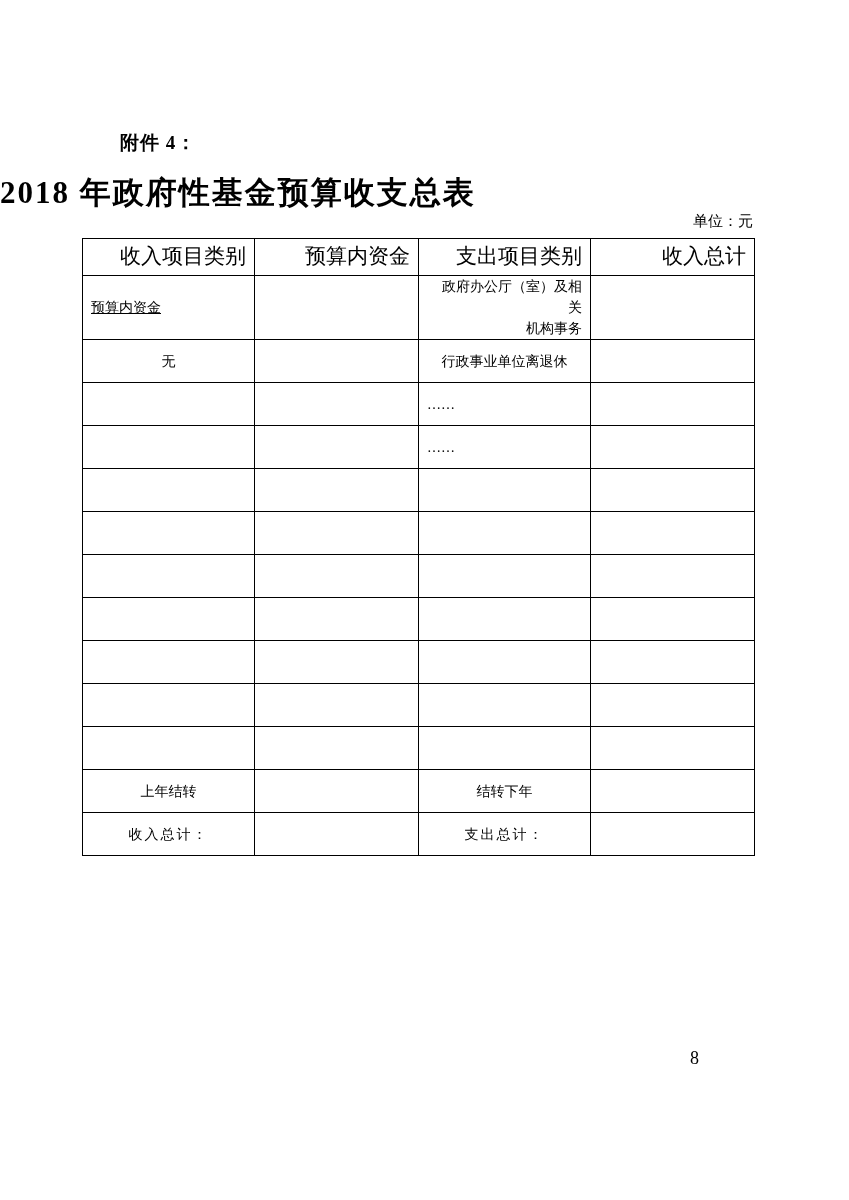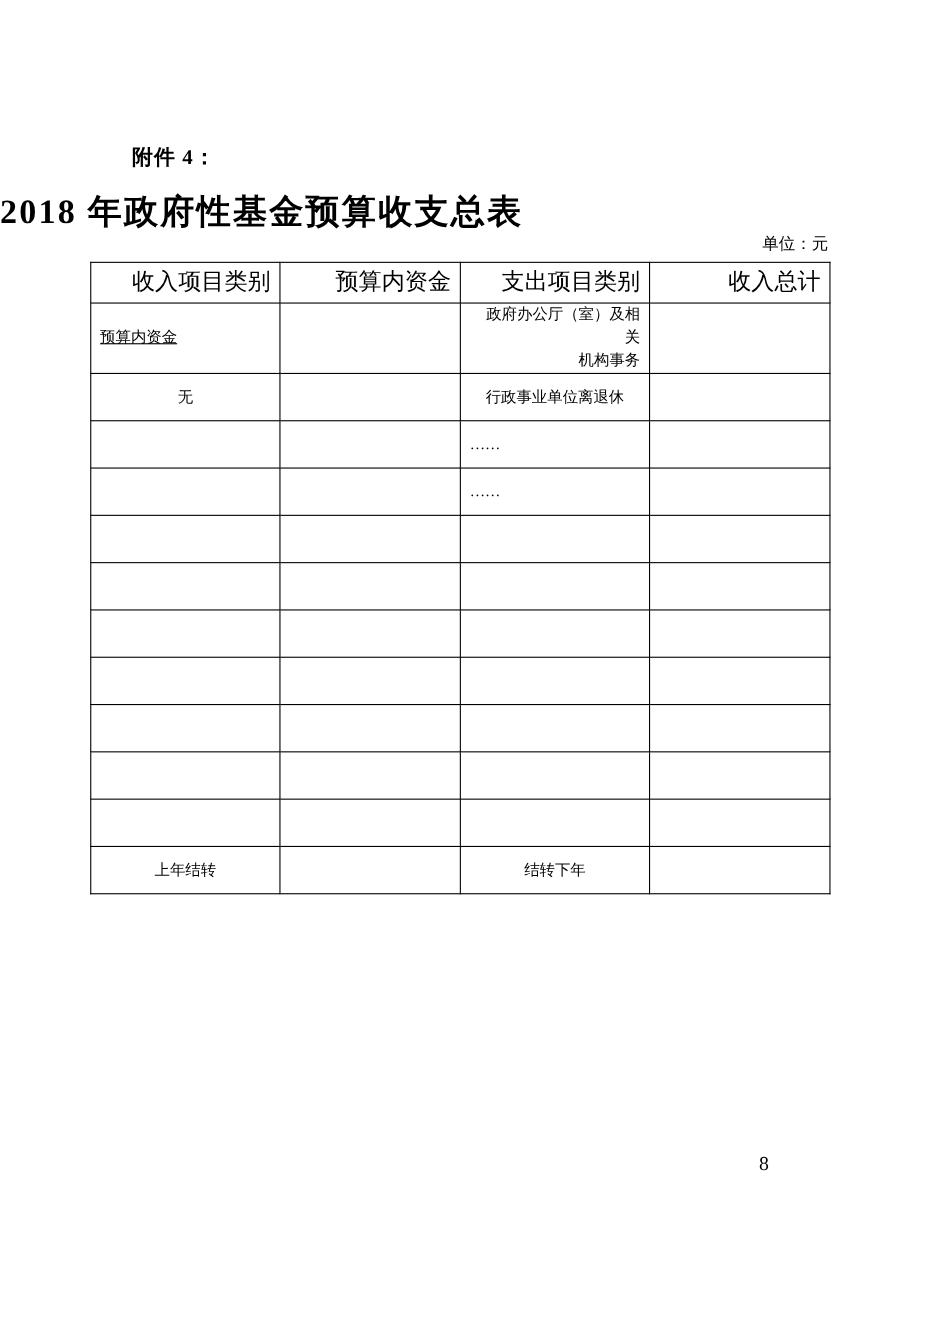--- a/index.html
+++ b/index.html
@@ -204,18 +204,24 @@
       </tr>
 
 
       <tr class="body-row">
         <td class="center">上年结转</td>
         <td class="center"></td>
         <td class="center">结转下年</td>
         <td class="center"></td>
       </tr>
 
+      <tr class="body-row">
+        <td class="sum">收入总计：</td>
+        <td class="center"></td>
+        <td class="sum">支出总计：</td>
+        <td class="center"></td>
+      </tr>
     </tbody>
   </table>
 
   <div class="page-number">8</div>
 
 </div>
 
 </body></html>

